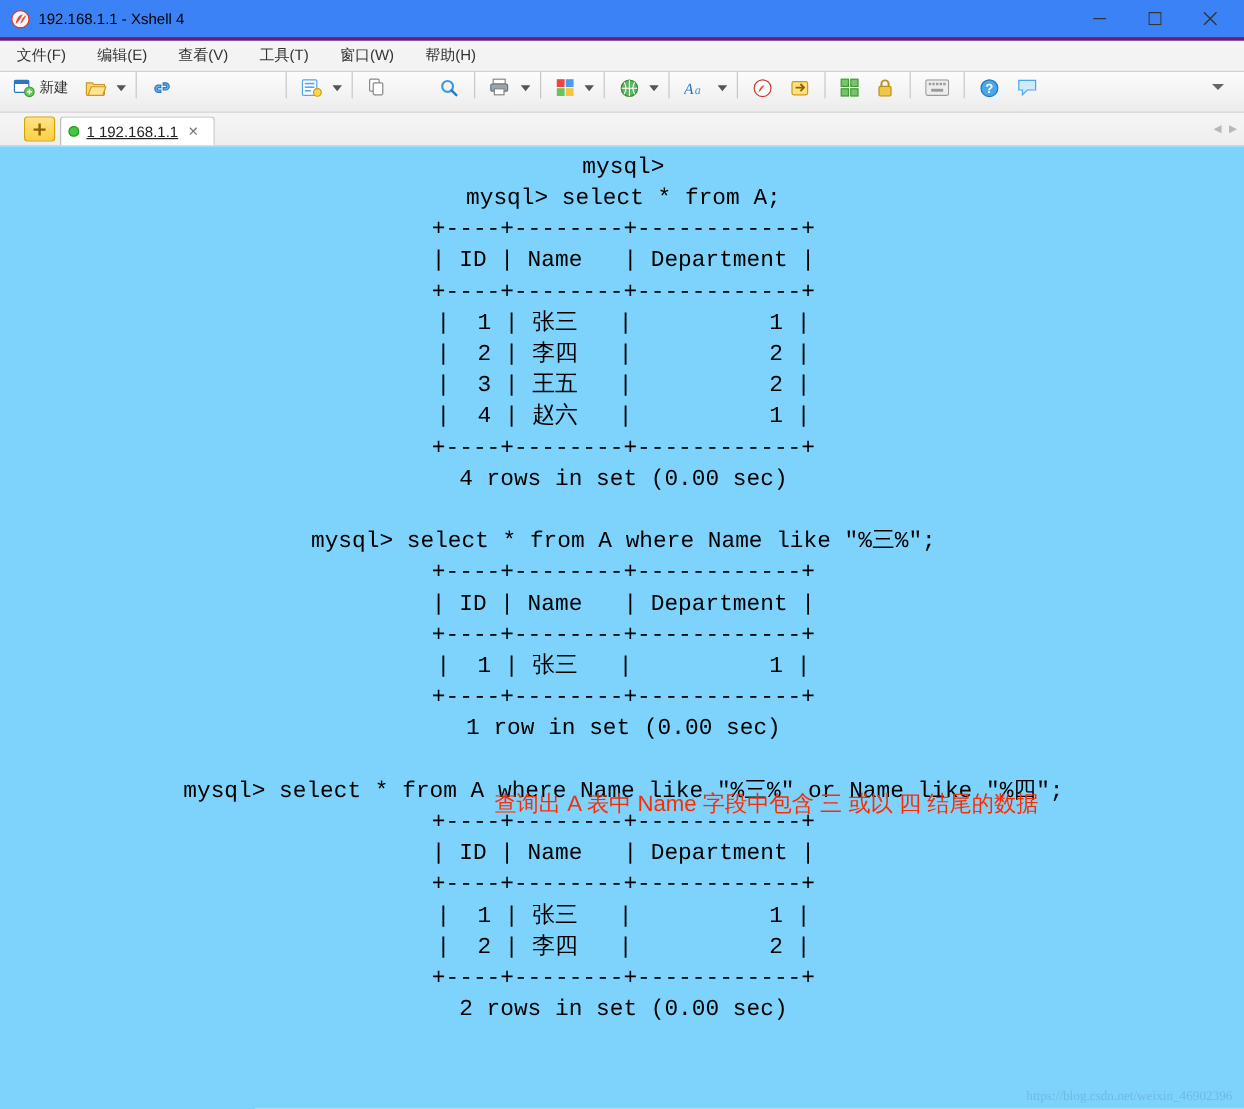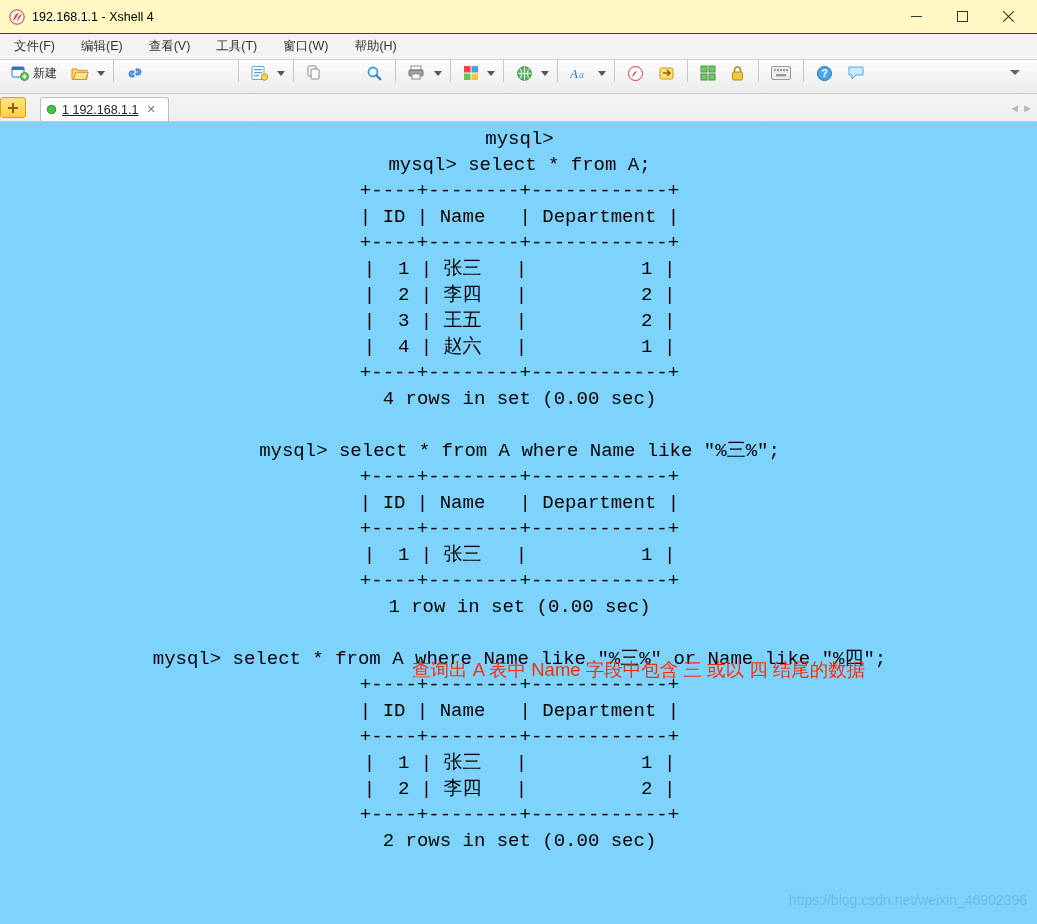--- a/index.html
+++ b/index.html
@@ -7,22 +7,22 @@
     width: 1037px; height: 924px;
     font-family: "Microsoft YaHei", Tahoma, sans-serif;
     background: #fff;
     overflow: hidden;
     position: relative;
   }
 
   
   .titlebar {
     height: 34px;
-    background: #fef9c3;
-    border-bottom: 1px solid #701a75;
+    background: #3b82f6;
+    border-bottom: 3px solid #701a75;
     display: flex; align-items: center;
     padding: 0 6px 0 8px;
     font-size: 12.5px;
   }
   .titlebar .app-icon {
     width: 18px; height: 18px; margin-right: 6px;
     display: flex; align-items: center; justify-content: center;
   }
   .titlebar .app-icon svg { display: block; }
   .titlebar-title { flex: 0 0 auto; color: #000; }
@@ -83,22 +83,22 @@
   .toolbar .overflow {
     margin-left: auto;
   }
 
   
   .tabstrip {
     height: 28px;
     background: linear-gradient(#f5f5f5,#eeeeee);
     border-bottom: 1px solid #c9c9c9;
     display: flex; align-items: stretch;
-    padding-left: 0;
-    gap: 12px;
+    padding-left: 20px;
+    gap: 2px;
     font-size: 12.5px;
     position: relative;
   }
   .tabstrip .newtab {
     width: 26px;
     background: linear-gradient(#ffe38a,#ffcf3f);
     border: 1px solid #d6a400;
     border-radius: 3px;
     display: flex; align-items: center; justify-content: center;
     margin: 3px 2px 3px 0;
@@ -153,23 +153,23 @@
   .annot {
     position: absolute;
     color: #ff2a00;
     font-family: "Microsoft YaHei", sans-serif;
     font-size: 18.5px;
     font-weight: 400;
     pointer-events: none;
     white-space: nowrap;
   }
   .watermark {
-    position: absolute; right: 10px; bottom: 16px;
+    position: absolute; right: 10px; bottom: 4px;
     color: rgba(0,0,0,0.12);
-    font-size: 14px; font-family: Liberation Sans, sans-serif;
+    font-size: 11px; font-family: Liberation Serif, serif;
     pointer-events: none;
   }
 </style>
 </head>
 <body>
 
 <div class="titlebar">
   <span class="app-icon">
     <svg width="18" height="18" viewBox="0 0 18 18">
       <circle cx="9" cy="9" r="7.2" fill="#f5f5f5" stroke="#cc3b2e" stroke-width="1"></circle>

